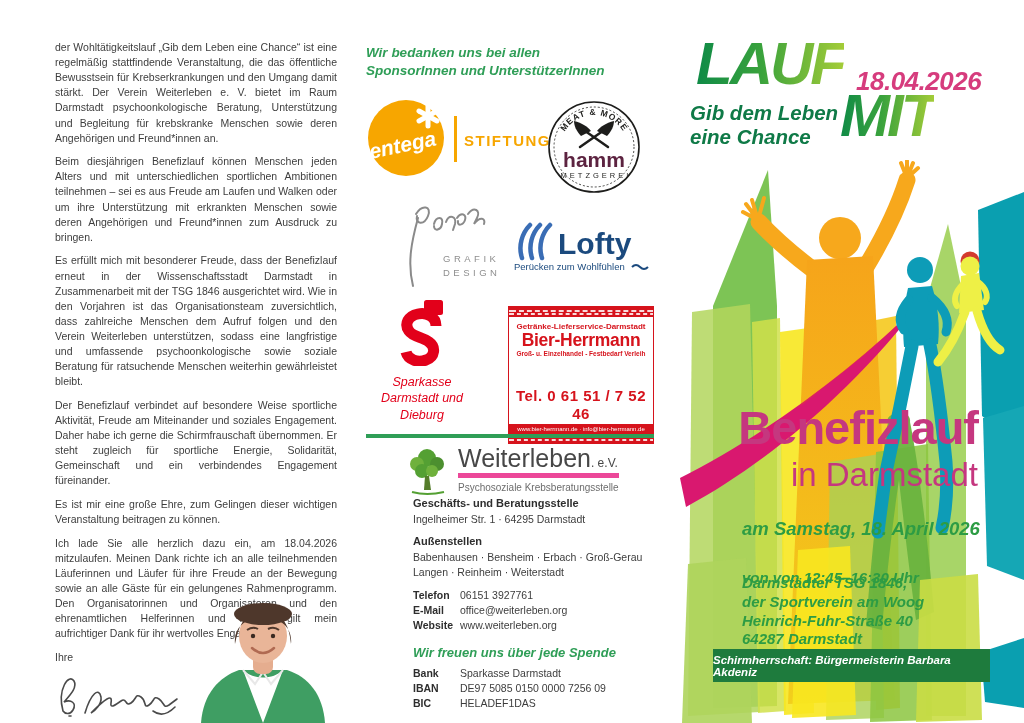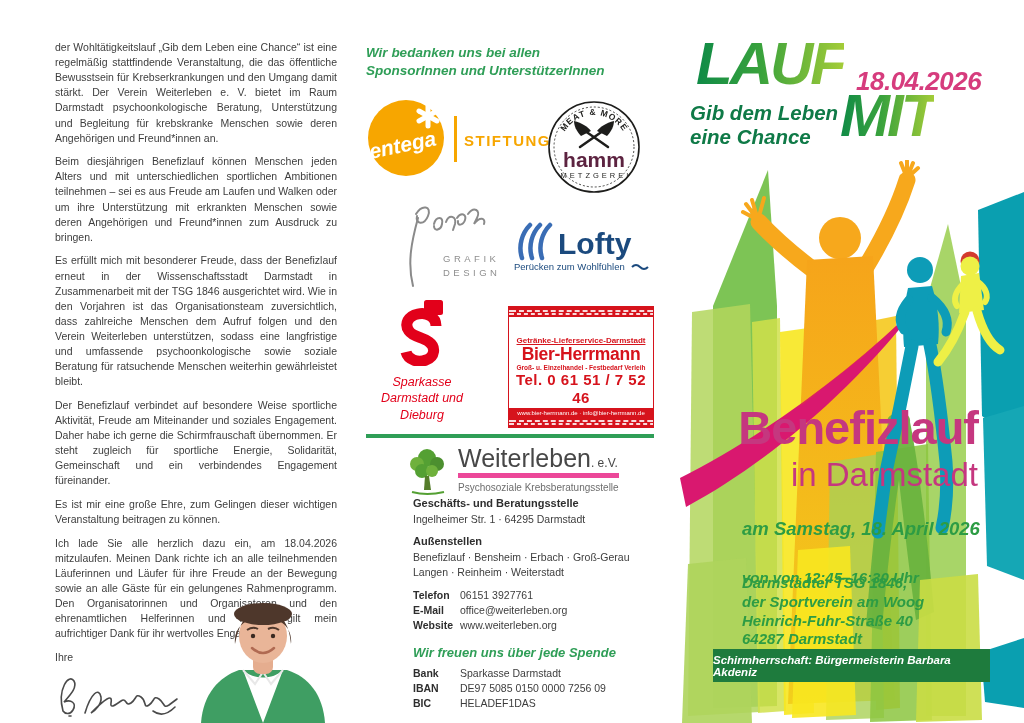--- a/index.html
+++ b/index.html
@@ -25,24 +25,24 @@
   .logo-justen{left:388px;top:200px;}
   .logo-lofty{left:510px;top:220px;}
   .logo-sparkasse{left:362px;top:300px;width:120px;text-align:center;}
   .spk-text{font-size:12.5px;line-height:1.3;color:#e2001a;margin-top:4px;white-space:pre-line;font-style:italic;}
   .logo-bier{left:508px;top:306px;width:144px;border:1.5px solid #d6131c;background:#fff;
              text-align:center;color:#d6131c;}
   .bh-strip{height:10px;background:#d6131c;background-image:
       repeating-linear-gradient(90deg,rgba(255,255,255,.85) 0 5px,transparent 5px 8px),
       repeating-linear-gradient(90deg,rgba(255,255,255,.85) 0 4px,transparent 4px 7px);
       background-size:96% 1.5px,98% 1.5px;background-position:2px 2.5px,1px 6px;background-repeat:repeat-x;}
-  .bh-line1{font-size:8px;font-weight:bold;padding-top:19px;text-decoration:underline;}
+  .bh-line1{font-size:8px;font-weight:bold;padding-top:5px;}
   .bh-name{font-size:17.5px;font-weight:bold;letter-spacing:-.3px;line-height:1.1;}
   .bh-line2{font-size:6.5px;font-weight:bold;}
-  .bh-tel{font-size:15px;font-weight:bold;letter-spacing:.5px;line-height:1.2;}
+  .bh-tel{font-size:15px;font-weight:bold;letter-spacing:.5px;line-height:1.2;margin-top:30px;}
   .bh-web{font-size:6px;background:#d6131c;color:#fff;padding:1.5px 0;margin-top:1px;}
   .divider{left:366px;top:434px;width:288px;height:4px;background:#2f9e57;}
   .org-logo{left:404px;top:446px;display:flex;align-items:flex-start;}
   .wl-text{margin-left:8px;}
   .wl-nameline{font-size:25px;color:#474747;line-height:1;}
   .wl-ev{font-size:12px;color:#474747;}
   .wl-sub{font-size:10px;color:#6d6d6d;border-top:5px solid #ec4899;margin-top:2px;padding-top:4px;}
   .org-info{left:413px;top:496px;width:248px;font-size:10.5px;line-height:1.45;}
   .blk-head{font-weight:bold;font-size:11px;color:#2e2e2e;}
   .gap{height:7px;}
@@ -205,21 +205,21 @@
       </div>
       <div class="wl-sub">Psychosoziale Krebsberatungsstelle</div>
     </div>
   </div>
 
   <div class="abs org-info">
     <div class="blk-head">Geschäfts- und Beratungsstelle</div>
     <div>Ingelheimer Str. 1 · 64295 Darmstadt</div>
     <div class="gap"></div>
     <div class="blk-head">Außenstellen</div>
-    <div>Benefizlauf · Bensheim · Erbach · Groß-Gerau</div>
+    <div>Babenhausen · Bensheim · Erbach · Groß-Gerau</div>
     <div>Langen · Reinheim · Weiterstadt</div>
     <div class="gap"></div>
     <div class="row">
       <span class="lbl">Telefon</span>
       <span class="val">06151 3927761</span>
     </div>
     <div class="row">
       <span class="lbl">E-Mail</span>
       <span class="val">office@weiterleben.org</span>
     </div>

